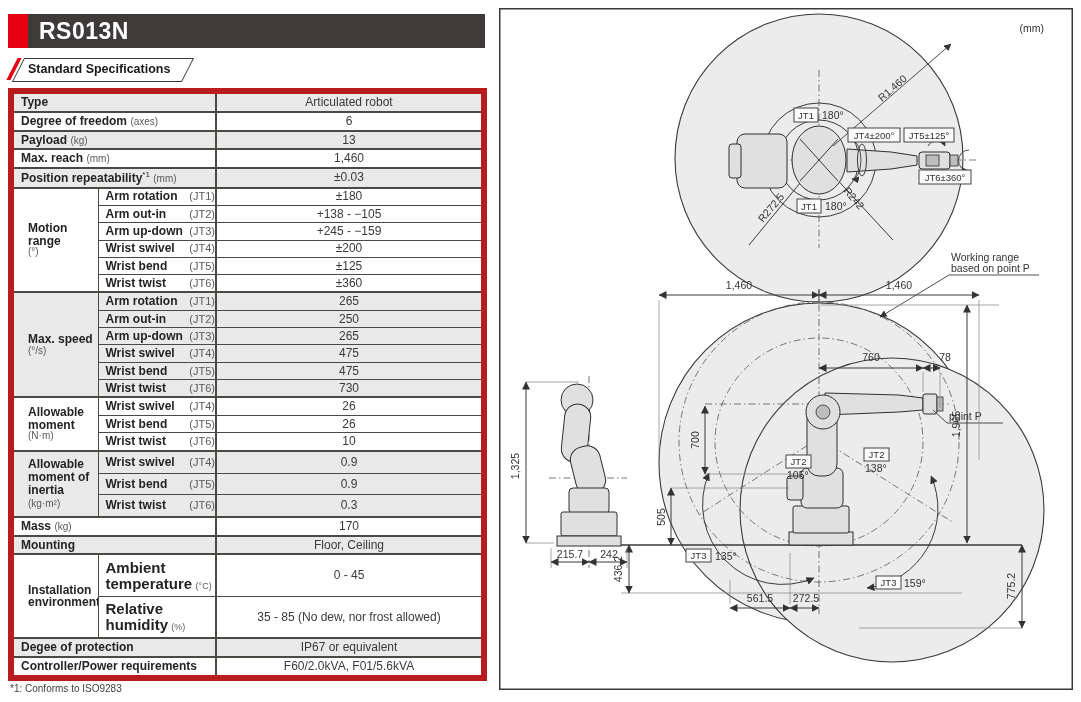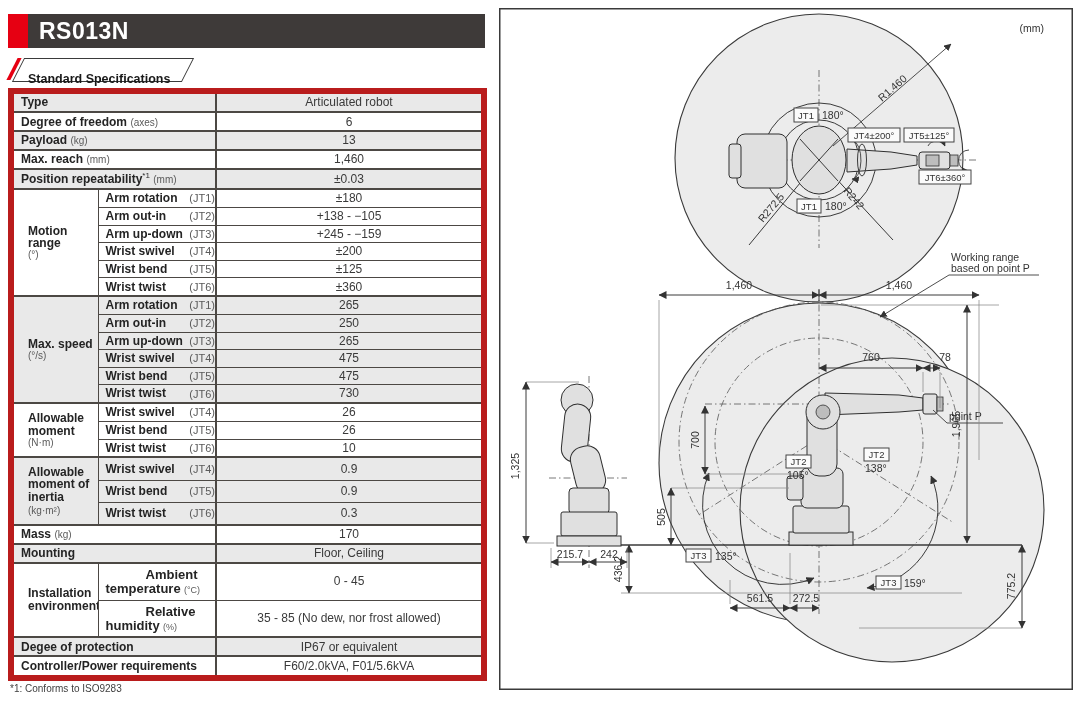--- a/index.html
+++ b/index.html
@@ -8,35 +8,35 @@
 
   
   .hdr{position:absolute;left:8px;top:14px;width:477px;height:34px;background:#3e3a39;display:flex;align-items:center;}
   .hdr .red{width:20px;height:34px;background:#e60012;}
   .hdr .title{color:#fff;font-weight:bold;font-size:23px;letter-spacing:.5px;margin-left:11px;}
 
   
   .spec-tag{position:absolute;left:8px;top:58px;width:190px;height:22px;}
   .spec-tag .box{position:absolute;left:10px;top:0;width:168px;height:22px;border:1.3px solid #3a3a3a;transform:skewX(-27deg);background:#fff;}
   .spec-tag .redline{position:absolute;left:4px;top:0;width:4px;height:22px;background:#e60012;transform:skewX(-27deg);}
-  .spec-tag .txt{position:absolute;left:20px;top:14px;font-weight:bold;font-size:12.5px;color:#191919;white-space:nowrap;}
+  .spec-tag .txt{position:absolute;left:20px;top:4px;font-weight:bold;font-size:12.5px;color:#191919;white-space:nowrap;}
 
   
   table.spec{position:absolute;left:8px;top:88px;width:388px;height:593px;border-collapse:collapse;table-layout:fixed;
              border:6px solid #b91c1c;font-size:12px;}
   table.spec td{border:1px solid #4c4844;padding:0 0 0 7px;vertical-align:middle;line-height:1.06;overflow:hidden;}
   table.spec tr.main>td{border-top-width:2px;}
   table.spec td.val{border-left-width:2px;text-align:center;padding:0 2px;color:#3a3a3a;}
   table.spec td.grp{padding-left:14px;}
   table.spec td.sub{display:table-cell;}
   table.spec .sub .in{display:flex;justify-content:space-between;align-items:flex-end;padding-right:0;}
   table.spec b{font-weight:bold;color:#242424;}
   table.spec .u{font-size:10px;color:#5a5a5a;font-weight:normal;}
   table.spec .j{font-size:11px;color:#5a5a5a;font-weight:normal;}
-  table.spec .smalllab b{font-size:13px;margin-left:40px;}
+  table.spec .smalllab b{font-size:15px;}
   table.spec .smalllab .u{font-size:9px;}
   table.spec sup{font-size:8px;}
   tr.shade{background:#e9e9e9;}
   tr.white{background:#ffffff;}
 
   .footnote{position:absolute;left:10px;top:683px;font-size:10px;color:#3f3f3f;}
 
   
   .panel{position:absolute;left:499px;top:8px;width:574px;height:682px;}
   .panel svg{display:block;}

